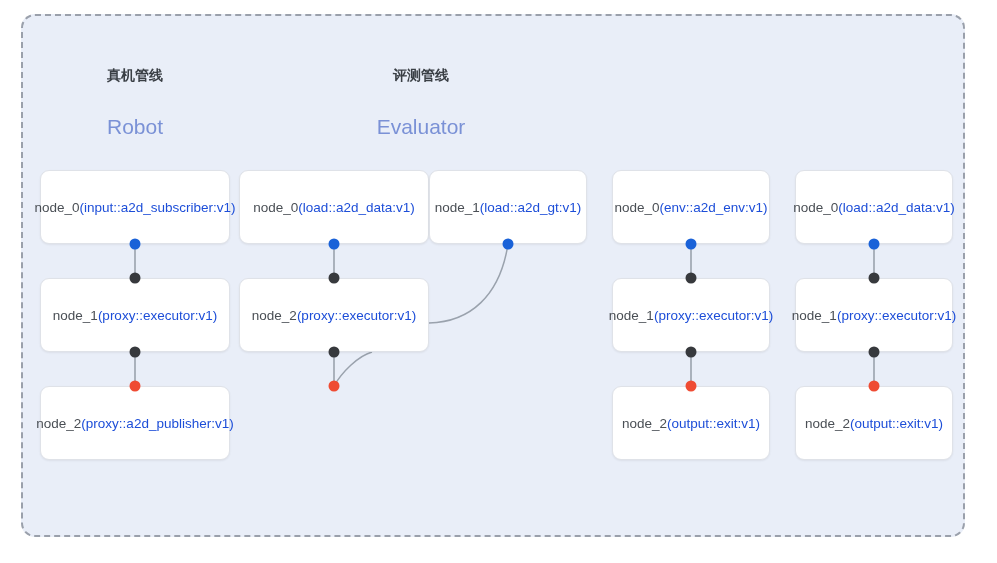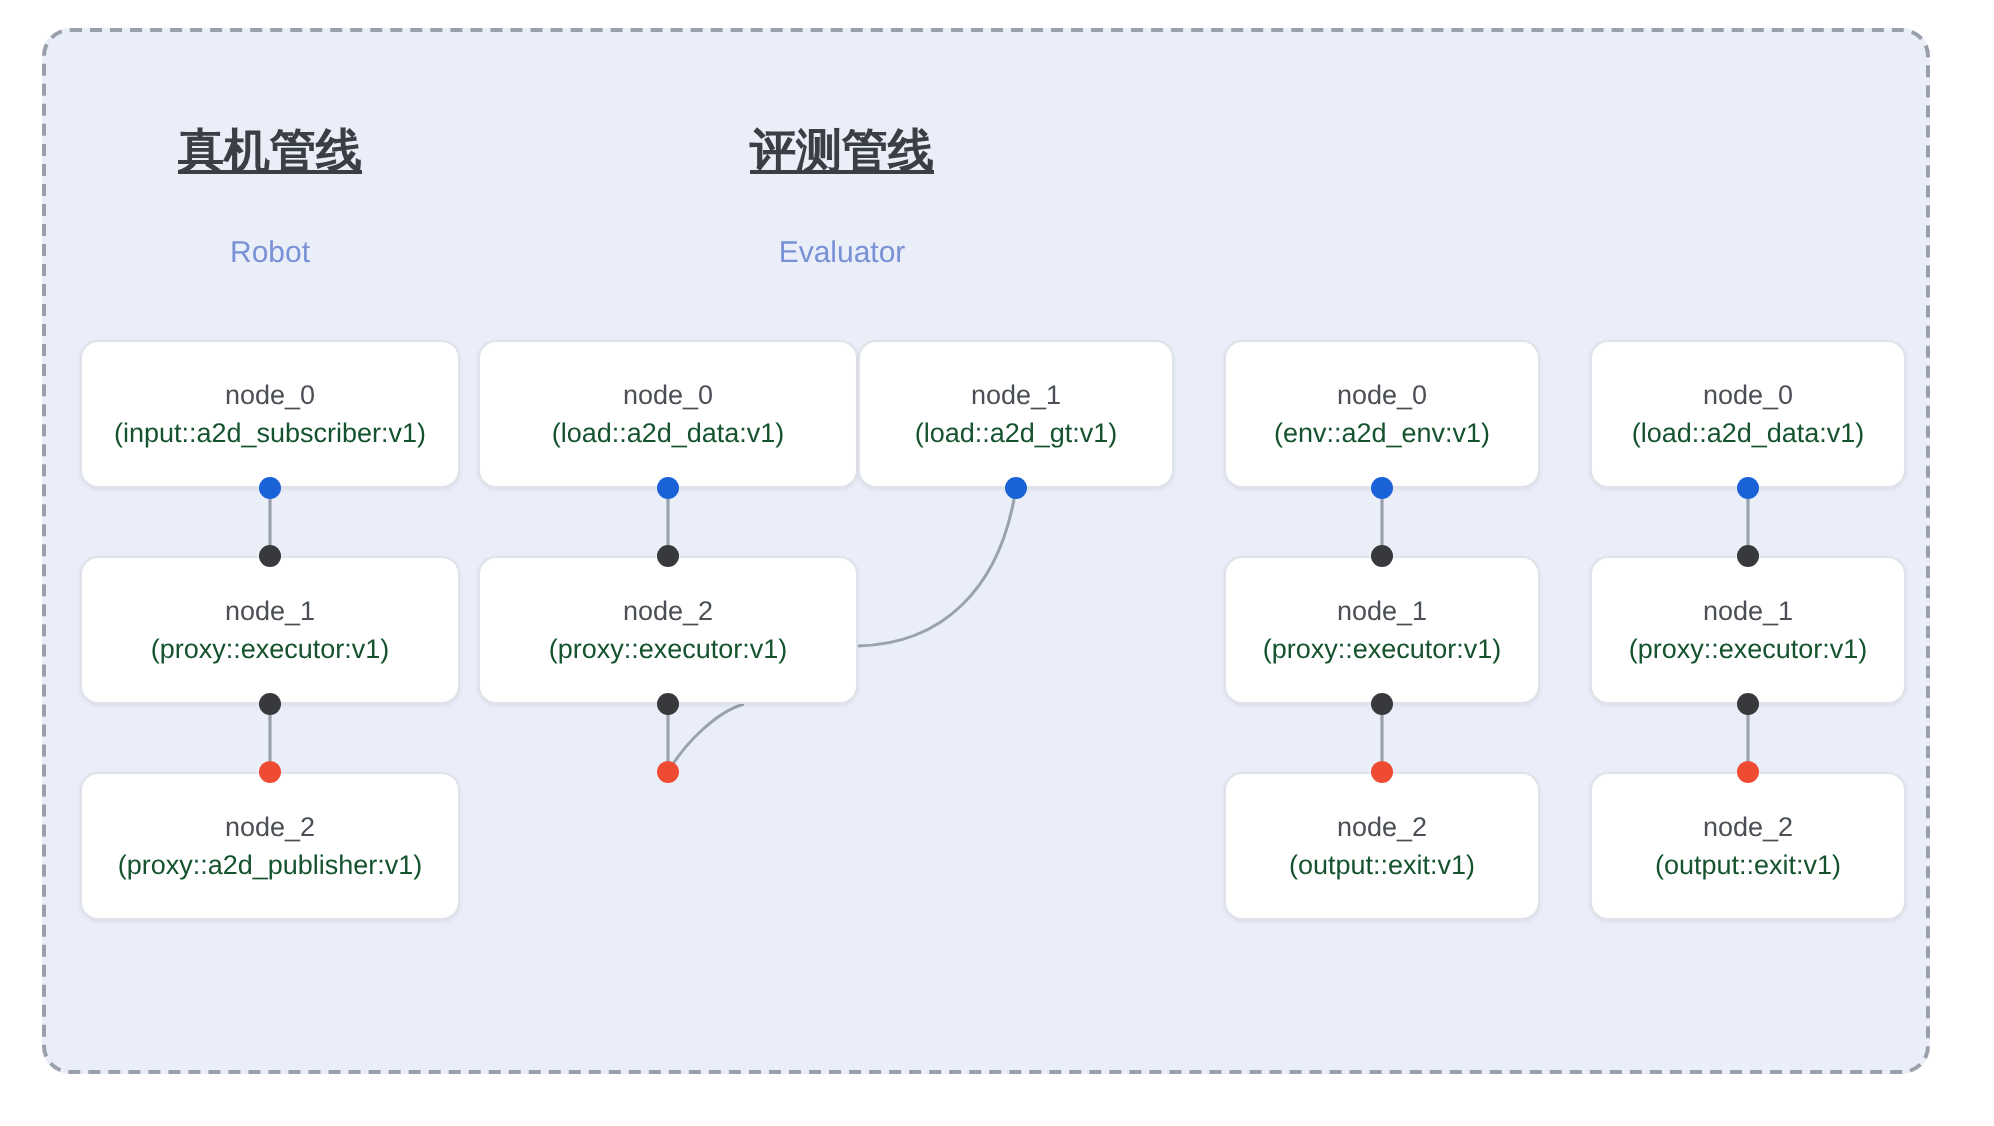--- a/index.html
+++ b/index.html
@@ -46,60 +46,59 @@
     pointer-events: none;
   }
 
   
   .col-head {
     position: absolute;
     text-align: center;
     transform: translateX(-50%);
   }
   .col-head .cn {
-    font-size: 23px;
+    font-size: 14px;
     font-weight: bold;
     color: #3a3f45;
     line-height: 26px;
     white-space: nowrap;
-    text-decoration: underline;
   }
   .col-head .en {
     margin-top: 26px;
-    font-size: 15px;
+    font-size: 21px;
     font-weight: normal;
     color: #7a91d6;
     line-height: 26px;
     white-space: nowrap;
   }
 
   
   .node {
     position: absolute;
     box-sizing: border-box;
     width: 190px;
     height: 74px;
     background: #ffffff;
     border: 1px solid #dfe2e8;
     border-radius: 9px;
     display: flex;
-    flex-direction: column;
+    flex-direction: row;
     align-items: center;
     justify-content: center;
     box-shadow: 0 1px 2px rgba(60,64,67,0.08);
   }
   .node .n-title {
     font-size: 13.5px;
     color: #4a4f55;
     line-height: 19px;
     white-space: nowrap;
   }
   .node .n-sub {
     font-size: 13.5px;
-    color: #14532d;
+    color: #1d4ed8;
     line-height: 19px;
     white-space: nowrap;
   }
 
   
   .dot {
     position: absolute;
     width: 11px;
     height: 11px;
     border-radius: 50%;

